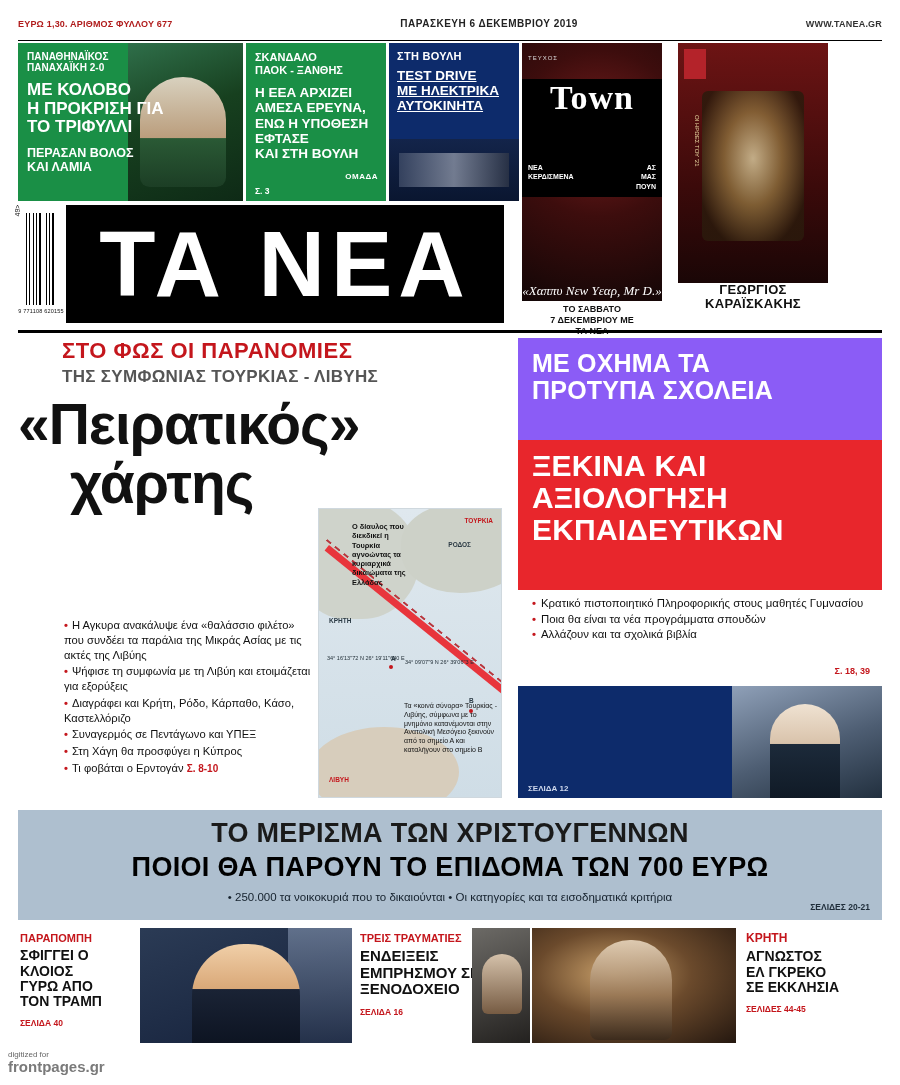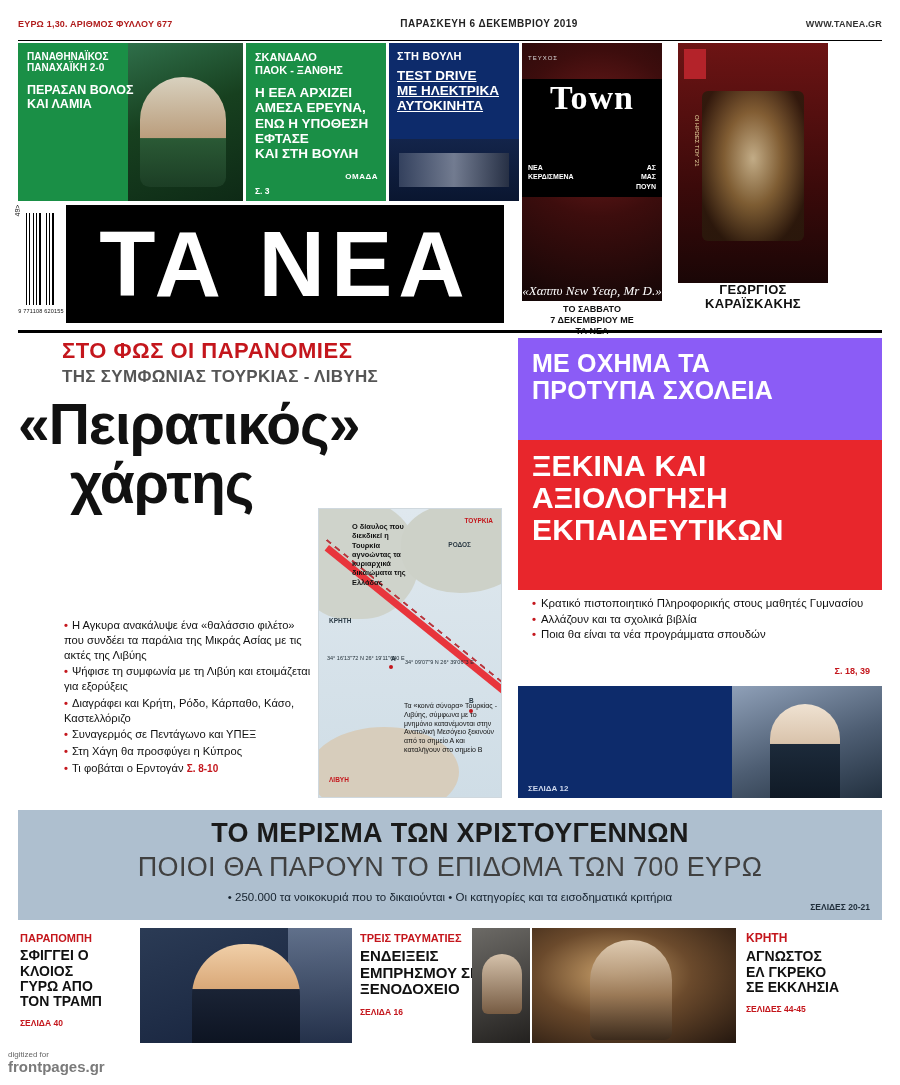--- a/index.html
+++ b/index.html
@@ -137,21 +137,21 @@
   .box-blue .pg{position:absolute;left:10px;bottom:5px;font-size:8px;font-weight:700;color:#cdd7ec;}
   .box-blue .photo{position:absolute;right:0;top:0;width:150px;height:112px;
     background:linear-gradient(160deg,#8fa0b8 0%,#4d5d72 55%,#22303f 100%);}
   .box-blue .photo:after{content:"";position:absolute;left:38px;top:18px;width:70px;height:94px;border-radius:36px 36px 0 0;
     background:linear-gradient(180deg,#efe2d2 0%,#d9c3ab 42%,#1c2a3a 43%,#101a26 100%);}
 
   
   .xmas{position:absolute;left:18px;top:810px;width:864px;height:110px;background:#aebfcf;overflow:hidden;}
   .xmas .inner{position:absolute;left:0;top:0;width:864px;height:110px;padding:8px 10px;text-align:center;}
   .xmas .t1{font-size:27px;font-weight:800;color:#1a1a1a;letter-spacing:.3px;}
-  .xmas .t2{font-size:27px;font-weight:400;color:#404040;letter-spacing:.3px;margin-top:3px;}
+  .xmas .t2{font-size:27px;font-weight:700;color:#000000;letter-spacing:.3px;margin-top:3px;}
   .xmas .t3{font-size:11.5px;color:#14202c;margin-top:8px;}
   .xmas .pg{position:absolute;right:12px;bottom:8px;font-size:8.5px;font-weight:700;color:#1f2d3a;}
 
   
   .bottom{position:absolute;left:18px;top:928px;width:864px;height:115px;}
   .b-cell{position:absolute;top:0;height:115px;}
 
   .b1{left:0;width:120px;background:#fff;color:#111;padding:4px 4px 0 2px;}
   .b1 .k{color:#c4161c;font-size:11px;font-weight:800;line-height:1.12;}
   .b1 .t{font-size:14px;font-weight:800;line-height:1.1;margin-top:4px;}
@@ -197,20 +197,23 @@
     <span class="site">WWW.TANEA.GR</span>
   </div>
   <div class="hr-top"></div>
 
   <div class="promo">
 
     <div class="promo-sport">
       <div class="promo-sport-photo"></div>
       <div class="l1" style="white-space:pre-line;position:relative;z-index:2;">ΠΑΝΑΘΗΝΑΪΚΟΣ
 ΠΑΝΑΧΑΪΚΗ 2-0</div>
+      <div class="big" style="white-space:pre-line;position:relative;z-index:2;">ΜΕ ΚΟΛΟΒΟ
+Η ΠΡΟΚΡΙΣΗ ΓΙΑ
+ΤΟ ΤΡΙΦΥΛΛΙ</div>
       <div class="l3" style="white-space:pre-line;position:relative;z-index:2;">ΠΕΡΑΣΑΝ ΒΟΛΟΣ
 ΚΑΙ ΛΑΜΙΑ</div>
     </div>
 
     <div class="promo-paok">
       <div class="t" style="white-space:pre-line;">ΣΚΑΝΔΑΛΟ
 ΠΑΟΚ - ΞΑΝΘΗΣ</div>
       <div class="b" style="white-space:pre-line;">Η ΕΕΑ ΑΡΧΙΖΕΙ
 ΑΜΕΣΑ ΕΡΕΥΝΑ,
 ΕΝΩ Η ΥΠΟΘΕΣΗ
@@ -314,22 +317,22 @@
 ΠΡΟΤΥΠΑ ΣΧΟΛΕΙΑ</div>
   </div>
   <div class="box-red">
     <div class="t" style="white-space:pre-line;">ΞΕΚΙΝΑ ΚΑΙ
 ΑΞΙΟΛΟΓΗΣΗ
 ΕΚΠΑΙΔΕΥΤΙΚΩΝ</div>
   </div>
   <div class="box-white">
     <ul>
       <li>Κρατικό πιστοποιητικό Πληροφορικής στους μαθητές Γυμνασίου</li>
+      <li>Ποια θα είναι τα νέα προγράμματα σπουδών</li>
       <li>Αλλάζουν και τα σχολικά βιβλία</li>
-      <li>Ποια θα είναι τα νέα προγράμματα σπουδών</li>
     </ul>
     <span class="pg">Σ. 18, 39</span>
   </div>
 
   <div class="box-blue">
     <div class="photo"></div>
     <div class="pg">ΣΕΛΙΔΑ 12</div>
   </div>
 
   <div class="xmas">

